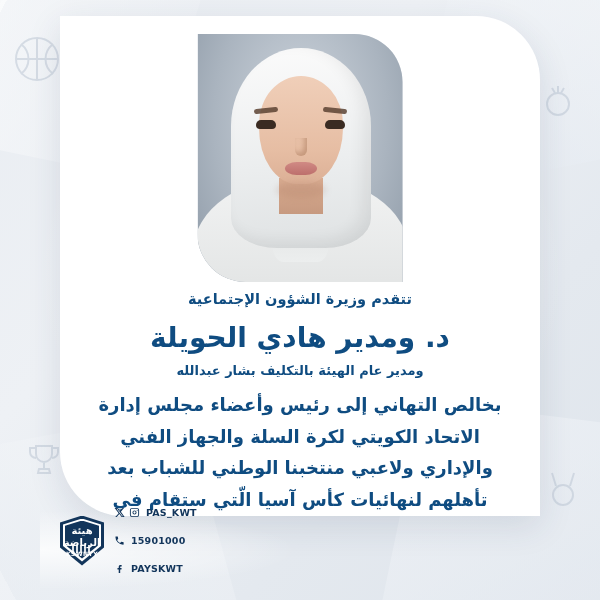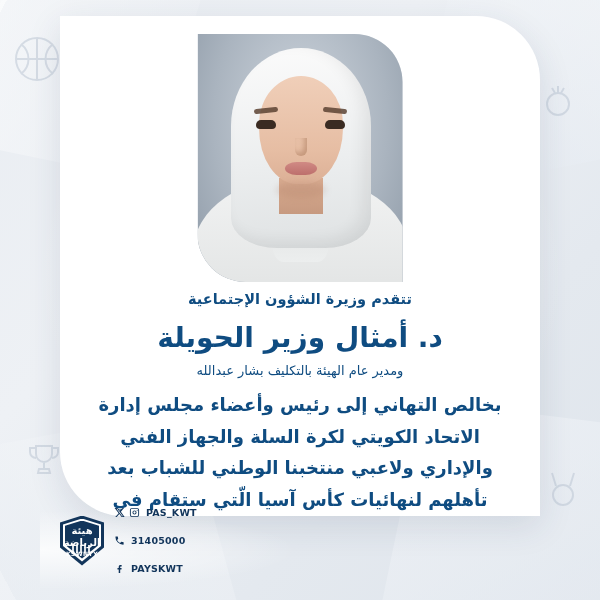--- a/index.html
+++ b/index.html
@@ -232,21 +232,21 @@
     margin-top: 10px;
     color: #0f4c81;
     font-size: 28px;
     font-weight: bold;
     line-height: 1.25;
   }
   .subtitle {
     margin-top: 8px;
     color: #0f4c81;
     font-size: 13px;
-    font-weight: normal;
+    font-weight: bold;
   }
   .body-text {
     margin-top: 11px;
     color: #0f4c81;
     font-size: 18px;
     font-weight: bold;
     line-height: 1.75;
     padding: 0 10px;
   }
 
@@ -386,21 +386,21 @@
         <div class="pt-eye l"></div>
         <div class="pt-eye r"></div>
         <div class="pt-nose"></div>
         <div class="pt-lips"></div>
         <div class="pt-chin-shadow"></div>
       </div>
     </div>
 
     <div class="content">
       <div class="line-top">تتقدم وزيرة الشؤون الإجتماعية</div>
-      <div class="name">د. أمثال وزير الحويلة</div>
+      <div class="name">د. ومدير هادي الحويلة</div>
       <div class="subtitle">ومدير عام الهيئة بالتكليف بشار عبدالله</div>
       <div class="body-text">بخالص التهاني إلى رئيس وأعضاء مجلس إدارة الاتحاد الكويتي لكرة السلة والجهاز الفني والإداري ولاعبي منتخبنا الوطني للشباب بعد تأهلهم لنهائيات كأس آسيا الّتي ستقام في العاصمة الأردنية عمّان خلال شهر سبتمبر المقبل</div>
     </div>
   </div>
 
   <div class="footer-glow"></div>
   <div class="footer">
 
     <div class="logo">
       <div class="shield"></div>
@@ -431,21 +431,21 @@
       </div>
 
       <div class="social-row">
         <span class="social-icons">
           <span>
             <svg class="ic" viewBox="0 0 24 24">
                 <path d="M6.6 10.8a15.1 15.1 0 006.6 6.6l2.2-2.2a1 1 0 011-.24 11.4 11.4 0 003.6.58 1 1 0 011 1V20a1 1 0 01-1 1A17 17 0 013 4a1 1 0 011-1h3.5a1 1 0 011 1 11.4 11.4 0 00.58 3.6 1 1 0 01-.25 1l-2.23 2.2z"></path>
               </svg>
           </span>
         </span>
-        <span>31405000</span>
+        <span>15901000</span>
       </div>
 
       <div class="social-row">
         <span class="social-icons">
           <span>
             <svg class="ic" viewBox="0 0 24 24">
                 <path d="M13.5 22v-8h2.7l.4-3.1h-3.1V8.9c0-.9.25-1.5 1.55-1.5H16.7V4.6A21 21 0 0014.3 4.5c-2.4 0-4 1.45-4 4.1v2.3H7.6V14h2.7v8z"></path>
               </svg>
           </span>
         </span>

